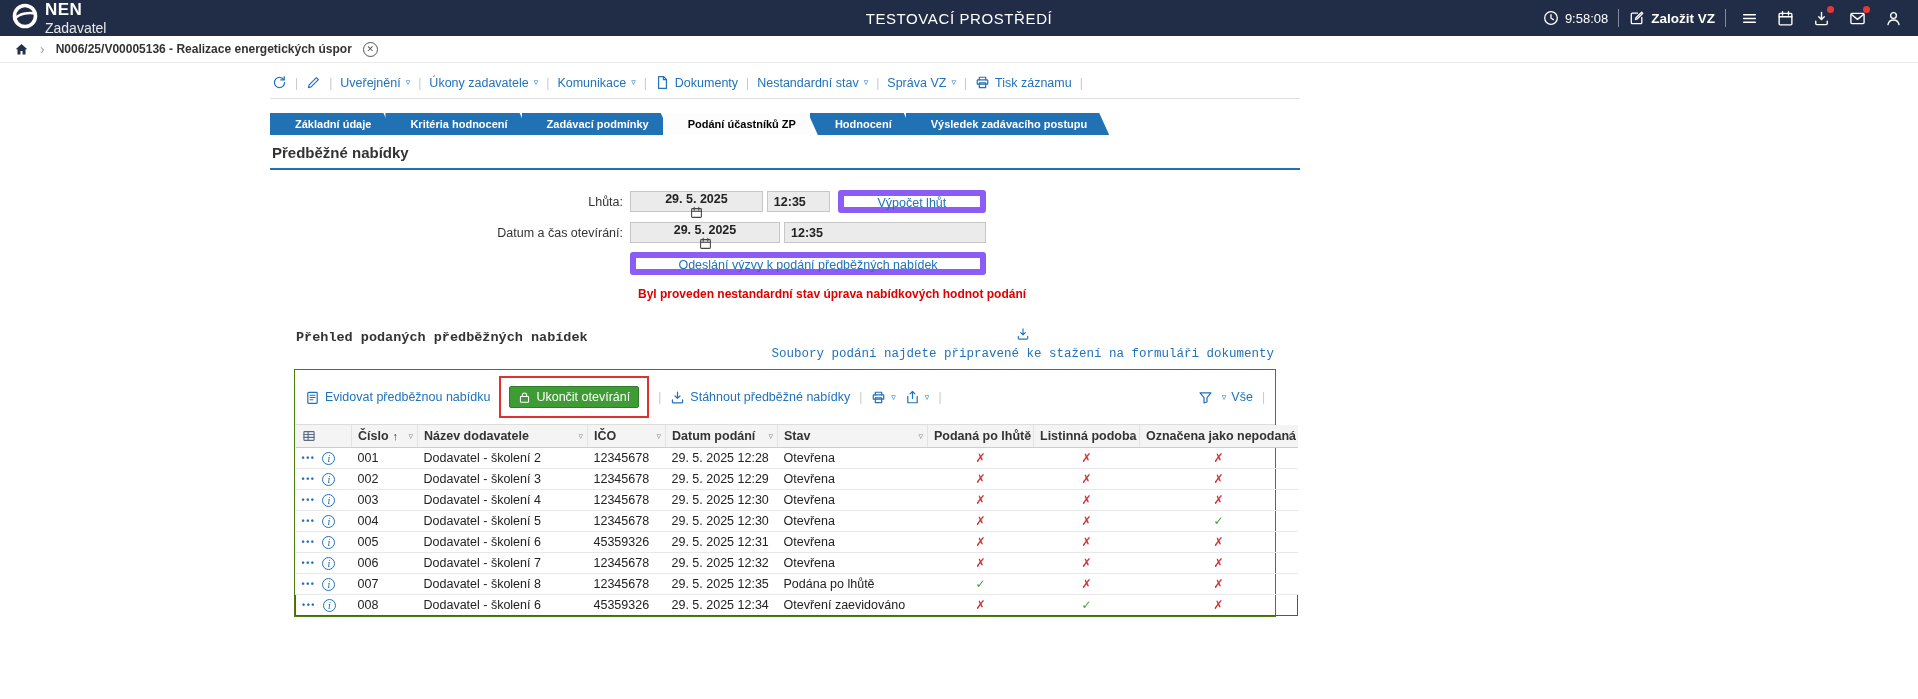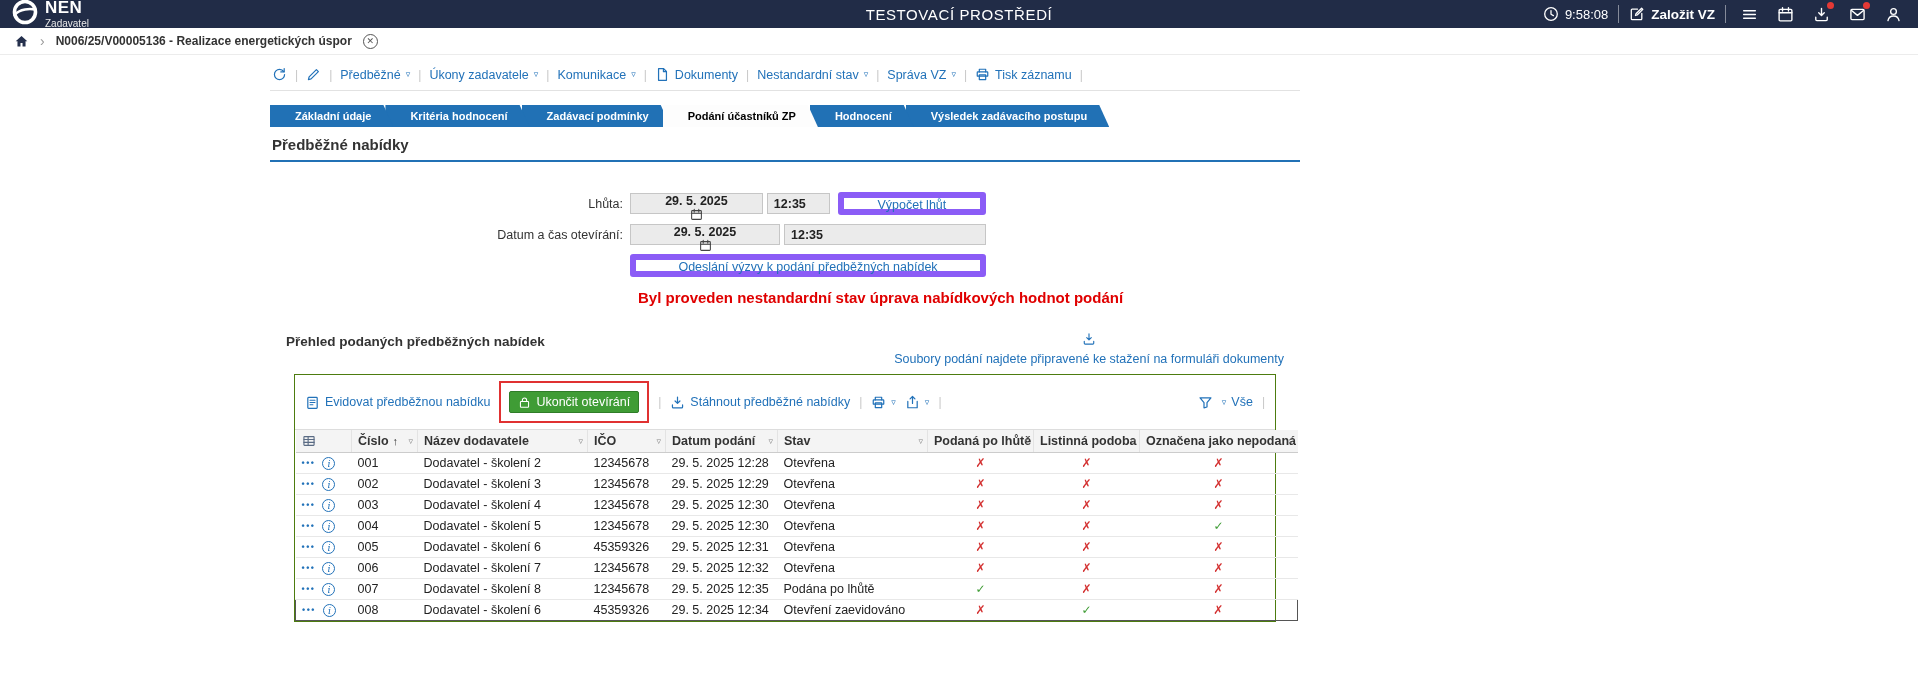--- a/index.html
+++ b/index.html
@@ -5,26 +5,26 @@
   * { box-sizing: border-box; margin: 0; padding: 0; }
   html,body { width:1918px; height:699px; background:#fff;
     font-family:"Liberation Sans","DejaVu Sans",sans-serif; overflow:hidden; }
   :root{
     --header-bg:#212c47; --accent:#2272b9; --tab-blue:#2171b5; --green:#3f9c35;
     --red:#d32f2f; --warn:#e00000; --hl:#e03131; --field-bg:#ebebeb;
   }
   .ic{ fill:none; stroke:currentColor; stroke-width:1.3; stroke-linecap:round; stroke-linejoin:round; display:block; }
 
   
-  .topbar{ height:28px; background:var(--header-bg); color:#fff; display:flex;
+  .topbar{ height:36px; background:var(--header-bg); color:#fff; display:flex;
     align-items:center; padding:0 12px; position:relative; }
   .brand{ display:flex; align-items:center; gap:7px; cursor:pointer; }
   .logo-ic svg{ width:26px; height:26px; }
   .brand-name{ font-size:17px; font-weight:bold; letter-spacing:.5px; line-height:1; }
-  .brand-sub{ font-size:10px; color:#e9e9e9; display:block; margin-top:1px; }
+  .brand-sub{ font-size:14px; color:#e9e9e9; display:block; margin-top:1px; }
   .env-title{ position:absolute; left:50%; transform:translateX(-50%);
     font-size:15px; font-weight:normal; letter-spacing:.6px; }
   .topbar-right{ margin-left:auto; display:flex; align-items:center; gap:10px; }
   .clock{ display:flex; align-items:center; gap:6px; font-size:13px; }
   .clock .ic{ width:16px; height:16px; }
   .create-vz{ display:flex; align-items:center; gap:6px; font-size:13.5px;
     font-weight:bold; cursor:pointer; color:#fff; }
   .create-vz .ic{ width:16px; height:16px; }
   .vsep{ width:1px; height:18px; background:rgba(255,255,255,.45); }
   .icon-btn{ width:26px; height:26px; background:none; border:none; color:#fff;
@@ -58,44 +58,44 @@
   .tabs{ display:flex; margin-top:14px; }
   .tab{ position:relative; background:var(--tab-blue); color:#fff; font-size:11px;
     font-weight:bold; padding:5px 22px 5px 25px; margin-right:-8px; cursor:pointer;
     white-space:nowrap; clip-path:polygon(0 0, calc(100% - 10px) 0, 100% 100%, 0 100%); }
   .tab.active{ background:#fdfdfd; color:#000000; }
 
   .section-head{ border-bottom:2px solid var(--tab-blue); padding:9px 2px 7px; }
   .section-title{ font-size:15px; font-weight:bold; color:#333; }
 
   
-  .form-area{ margin-top:30px; display:flex; flex-direction:column; gap:9px; }
+  .form-area{ margin-top:20px; display:flex; flex-direction:column; gap:9px; }
   .form-row{ display:flex; align-items:center; }
   .form-label{ flex:0 0 360px; text-align:right; padding-right:7px;
     font-size:12.5px; color:#333; }
   .controls{ width:356px; display:flex; align-items:center; gap:4px; }
   .field{ background:var(--field-bg); border:1px solid #c6c6c6; height:21px;
     display:flex; align-items:center; padding:0 6px; font-size:12.5px;
     font-weight:bold; color:#222; }
   .field.date{ width:150px; justify-content:space-between;flex-direction:column; }
   .field.time{ width:70px; }
   .field.time-wide{ flex:1; }
   .cal-ic{ color:#444; } .cal-ic .ic{ width:13px; height:13px; }
   .spacer{ flex:1; }
   .btn{ font-family:inherit; cursor:pointer; }
   .btn.outline{ height:23px; background:#fff; border:6px solid #8b5cf6;
     border-radius:3px; color:var(--accent); font-size:12.5px; padding:0 10px; }
   .btn.compute{ width:165px; }
   .btn.wide{ width:100%; }
   .warning{ padding-left:368px; color:var(--warn); font-weight:bold;
-    font-size:15px; margin-top:3px; }
+    font-size:12px; margin-top:3px; }
 
   
   .overview-head{ display:flex; justify-content:space-between; align-items:baseline;
-    margin:26px 16px 8px; }
+    margin:26px 26px 8px;font-family:Liberation Mono, monospace; }
   .overview-title{ font-size:13.5px; font-weight:bold; color:#333; }
   .files-link{ display:flex; align-items:center; gap:6px; color:var(--accent);
     font-size:12.5px; cursor:pointer;flex-direction:column; }
   .files-link .ic{ width:14px; height:14px; }
 
   .panel{ margin:0 24px; border:1px solid #4d7c0f; background:#fff; }
   .panel-toolbar{ display:flex; align-items:center; gap:9px; padding:6px 10px;
     border-bottom:1px solid #ddd; }
   .highlight-box{ border:2px solid var(--hl); padding:8px; display:inline-flex;justify-content:flex-end; }
   .btn.green{ display:flex; align-items:center; gap:5px; background:var(--green);
@@ -233,21 +233,21 @@
             <path d="M13.4 8A5.4 5.4 0 1 1 8 2.6c1.9 0 3.6.9 4.6 2.4"></path>
             <path d="M13 1.6v3.6H9.4"></path>
           </svg></span></span>
     <span class="tsep">|</span>
     <span class="tb-icon"><span><svg class="ic" viewBox="0 0 16 16" aria-hidden="true">
             <path d="M2.6 13.4l.7-2.8 7.8-7.8 2.1 2.1-7.8 7.8z"></path>
           </svg></span></span>
     <span class="tsep">|</span>
 
   <a class="tb-link">
-        <span>Předběžné</span>
+        <span>Uveřejnění</span>
         <span class="dd">▿</span>
       </a>
       <span class="tsep">|</span>
       <a class="tb-link">
         <span>Úkony zadavatele</span>
         <span class="dd">▿</span>
       </a>
       <span class="tsep">|</span>
       <a class="tb-link">
         <span>Komunikace</span>

